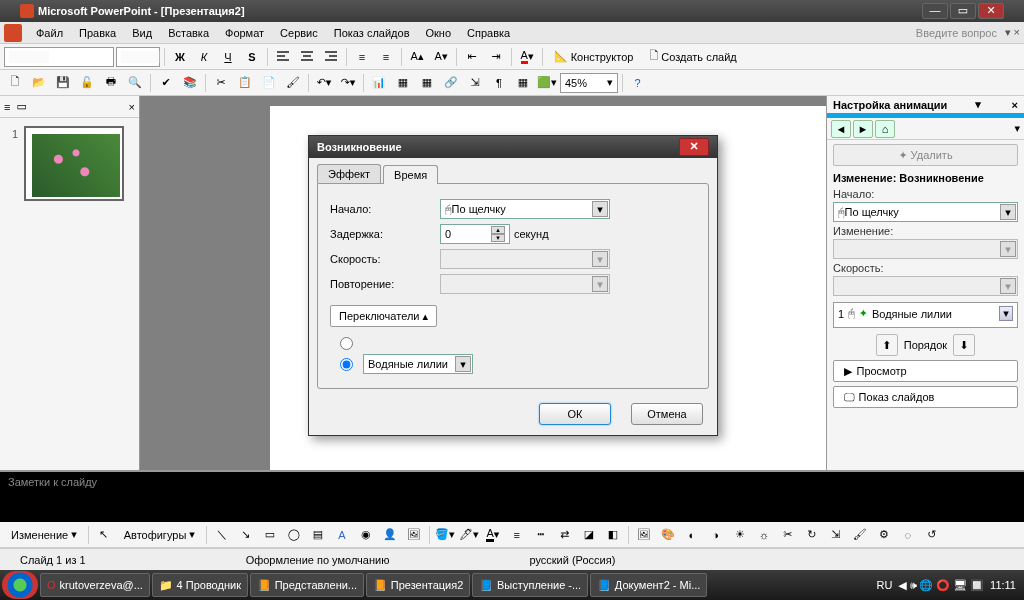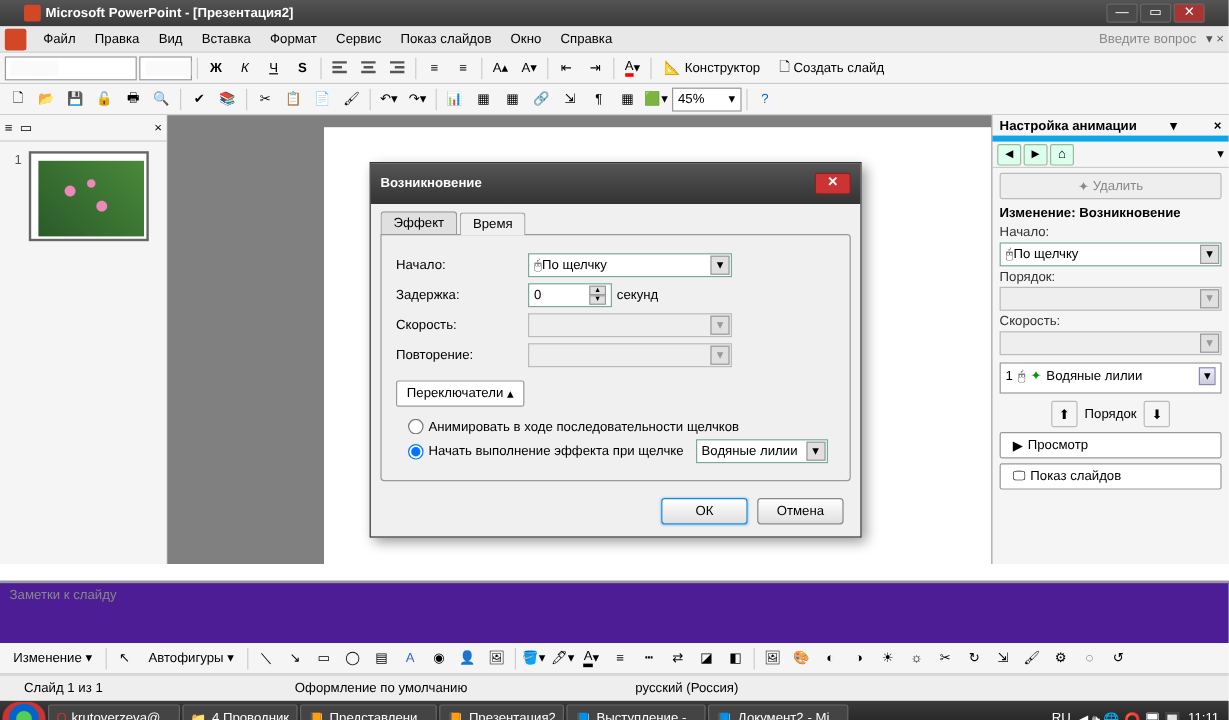--- a/index.html
+++ b/index.html
@@ -50,51 +50,51 @@
 .tp-body .select { height: 20px; border: 1px solid #7a9; background: #fff; display: flex; align-items: center; padding: 0 4px; position: relative; }
 .tp-body .select .dd { position: absolute; right: 1px; width: 16px; height: 16px; background: #e0e0e0; border: 1px solid #999; text-align: center; line-height: 14px; }
 .tp-body .select.disabled { background: #eee; color: #999; border-color: #bbb; }
 .tp-list { border: 1px solid #999; background: #fff; height: 26px; margin: 6px 0; padding: 2px; }
 .tp-list .item { display: flex; align-items: center; gap: 4px; padding: 1px 2px; }
 .tp-list .item .dd2 { margin-left: auto; width: 14px; background: linear-gradient(#eef,#ccd); border: 1px solid #88a; text-align:center; }
 .tp-buttons { display: flex; justify-content: center; gap: 6px; margin: 4px 0; align-items: center; }
 .tp-bigbtn { height: 22px; border: 1px solid #999; background: #fff; padding: 0 10px; display: flex; align-items: center; gap: 4px; cursor: pointer; border-radius: 2px; }
 .tp-check { display: flex; align-items: center; gap: 4px; padding: 4px 6px; }
 
-.notes { height: 52px; background: #4c1d95; border-top: 2px solid #999; padding: 4px 8px; color: #888; margin-top: 14px; }
+.notes { height: 52px; background: #000000; border-top: 2px solid #999; padding: 4px 8px; color: #888; }
 
 .statusbar { height: 22px; background: #eee; border-top: 1px solid #ccc; display: flex; align-items: center; padding: 0 20px; gap: 40px; }
 .statusbar > div { flex: 0 0 auto; }
 
 .taskbar { height: 30px; background: linear-gradient(to bottom, #3a3a3a, #1a1a1a); display: flex; align-items: center; padding: 0 2px; gap: 2px; color: #fff; }
 .taskbar .start { width: 36px; height: 28px; background: radial-gradient(circle at 50% 50%, #5c5 0 6px, #06c 7px 12px, #c33 13px 18px, transparent 19px); border-radius: 14px; cursor: pointer; }
 .taskbar .tbitem { height: 24px; background: #444; border: 1px solid #666; border-radius: 2px; padding: 0 6px; display: flex; align-items: center; gap: 4px; cursor: pointer; max-width: 130px; overflow: hidden; white-space: nowrap; }
 .taskbar .tray { margin-left: auto; display: flex; align-items: center; gap: 6px; padding-right: 6px; }
 
 
 .dialog { position: absolute; left: 308px; top: 135px; width: 410px; background: #f0f0f0; border: 1px solid #333; box-shadow: 4px 4px 10px rgba(0,0,0,0.4); }
-.dialog .dlg-title { height: 34px; background: linear-gradient(to bottom,#555,#333); color: #fff; display: flex; align-items: center; padding: 0 8px; font-weight: bold; }
+.dialog .dlg-title { height: 22px; background: linear-gradient(to bottom,#555,#333); color: #fff; display: flex; align-items: center; padding: 0 8px; font-weight: bold; }
 .dialog .dlg-title .x { margin-left: auto; width: 30px; height: 18px; background: #c33; border: 1px solid #822; border-radius: 2px; text-align: center; line-height: 14px; cursor: pointer; }
 .dialog .tabs { display: flex; padding: 6px 8px 0; }
 .dialog .tab { padding: 3px 10px; border: 1px solid #999; border-bottom: none; background: #e0e0e0; margin-right: 2px; cursor: pointer; border-radius: 3px 3px 0 0; }
 .dialog .tab.active { background: #f0f0f0; position: relative; top: 1px; }
 .dialog .tabbody { border: 1px solid #999; margin: 0 8px 8px; padding: 10px 12px; background: #f0f0f0; border-radius: 0 3px 3px 3px; }
 .dialog .frow { display: flex; align-items: center; margin: 5px 0; }
 .dialog .frow .flabel { width: 110px; }
 .dialog .frow .fcontrol { flex: 1; display: flex; align-items: center; gap: 4px; }
 .dialog .dsel { height: 20px; border: 1px solid #7a9; background: #fff; flex: 1; display: flex; align-items: center; padding: 0 4px; position: relative; max-width: 170px; }
 .dialog .dsel .dd { position: absolute; right: 1px; width: 16px; height: 16px; background: #e0e0e0; border: 1px solid #999; text-align: center; line-height: 14px; }
 .dialog .dsel.disabled { background: #eee; border-color: #bbb; color: #999; }
 .dialog .spin { width: 70px; height: 20px; border: 1px solid #7a9; background: #fff; display: flex; align-items: center; padding: 0 4px; }
 .dialog .spin input { border: none; width: 40px; }
 .dialog .spin .sp { display:flex; flex-direction:column; margin-left:auto; }
 .dialog .spin .sp div { width:14px; height:8px; background:#e0e0e0; border:1px solid #999; font-size:7px; text-align:center; line-height:6px; cursor:pointer; }
 .dialog .chk { display: flex; align-items: center; gap: 4px; margin: 4px 0 4px 0px; color: #999; }
 .dialog .rbtn { display: flex; align-items: center; gap: 4px; margin: 4px 0 4px 10px; }
-.dialog .dbtns { display: flex; justify-content: flex-end; gap: 8px; padding: 6px 14px 10px; }
+.dialog .dbtns { display: flex; justify-content: flex-end; gap: 20px; padding: 6px 14px 10px; }
 .dialog .dbtn { min-width: 72px; height: 22px; border: 1px solid #888; background: linear-gradient(#fff,#e0e0e0); border-radius: 3px; cursor: pointer; }
 .dialog .dbtn.primary { border: 1px solid #28c; box-shadow: 0 0 2px #5af; }
 .dialog .toggle-btn { height: 22px; border: 1px solid #999; background: #fff; padding: 0 8px; margin: 6px 0; cursor: pointer; display:inline-flex; align-items:center; gap:3px; border-radius:2px; }
 input[type=radio],input[type=checkbox]{margin:0;}
 </style>
 </head>
 <body>
 
 <div class="titlebar">
   <div class="appicon"></div>
@@ -237,21 +237,21 @@
       <span style="margin-left:auto">▾</span>
     </div>
     <div class="tp-body">
       <div class="tb-text-btn" style="border:1px solid #bbb;background:#eee;color:#888;width:100%;justify-content:center;margin-bottom:2px">✦ <span>Удалить</span></div>
       <div style="font-weight:bold;margin:4px 0">Изменение: Возникновение</div>
       <div class="row">
           <div class="label">Начало:</div>
         <div class="select">🖰 <span>По щелчку</span><div class="dd">▾</div></div>
       </div>
       <div class="row">
-          <div class="label">Порядок:</div>
+          <div class="label">Изменение:</div>
         <div class="select disabled">
             <div class="dd">▾</div>
           </div>
       </div>
       <div class="row">
           <div class="label">Скорость:</div>
         <div class="select disabled">
             <div class="dd">▾</div>
           </div>
       </div>
@@ -384,25 +384,23 @@
       <div class="flabel">Повторение:</div>
       <div class="fcontrol">
           <div class="dsel disabled">
             <div class="dd">▾</div>
           </div>
         </div>
     </div>
     <button class="toggle-btn"><span>Переключатели</span> ▴</button>
     <div class="rbtn">
       <input type="radio" name="trig" style="">
-      <span>Анимировать в ходе последовательности щелчков</span>
     </div>
     <div class="rbtn">
       <input type="radio" name="trig" checked="" style="">
-      <span>Начать выполнение эффекта при щелчке</span>
       <div class="dsel" style="max-width:110px;margin-left:6px">
           <span>Водяные лилии</span>
           <div class="dd">▾</div>
         </div>
     </div>
   </div>
   <div class="dbtns">
     <button class="dbtn primary">ОК</button>
     <button class="dbtn">Отмена</button>
   </div>

